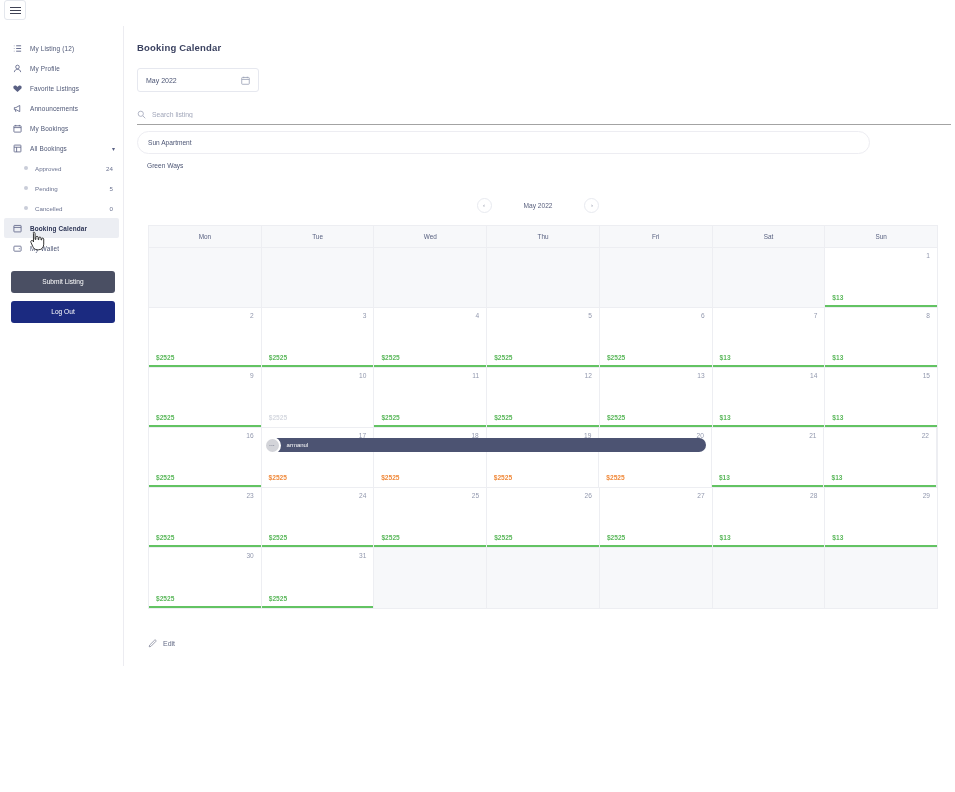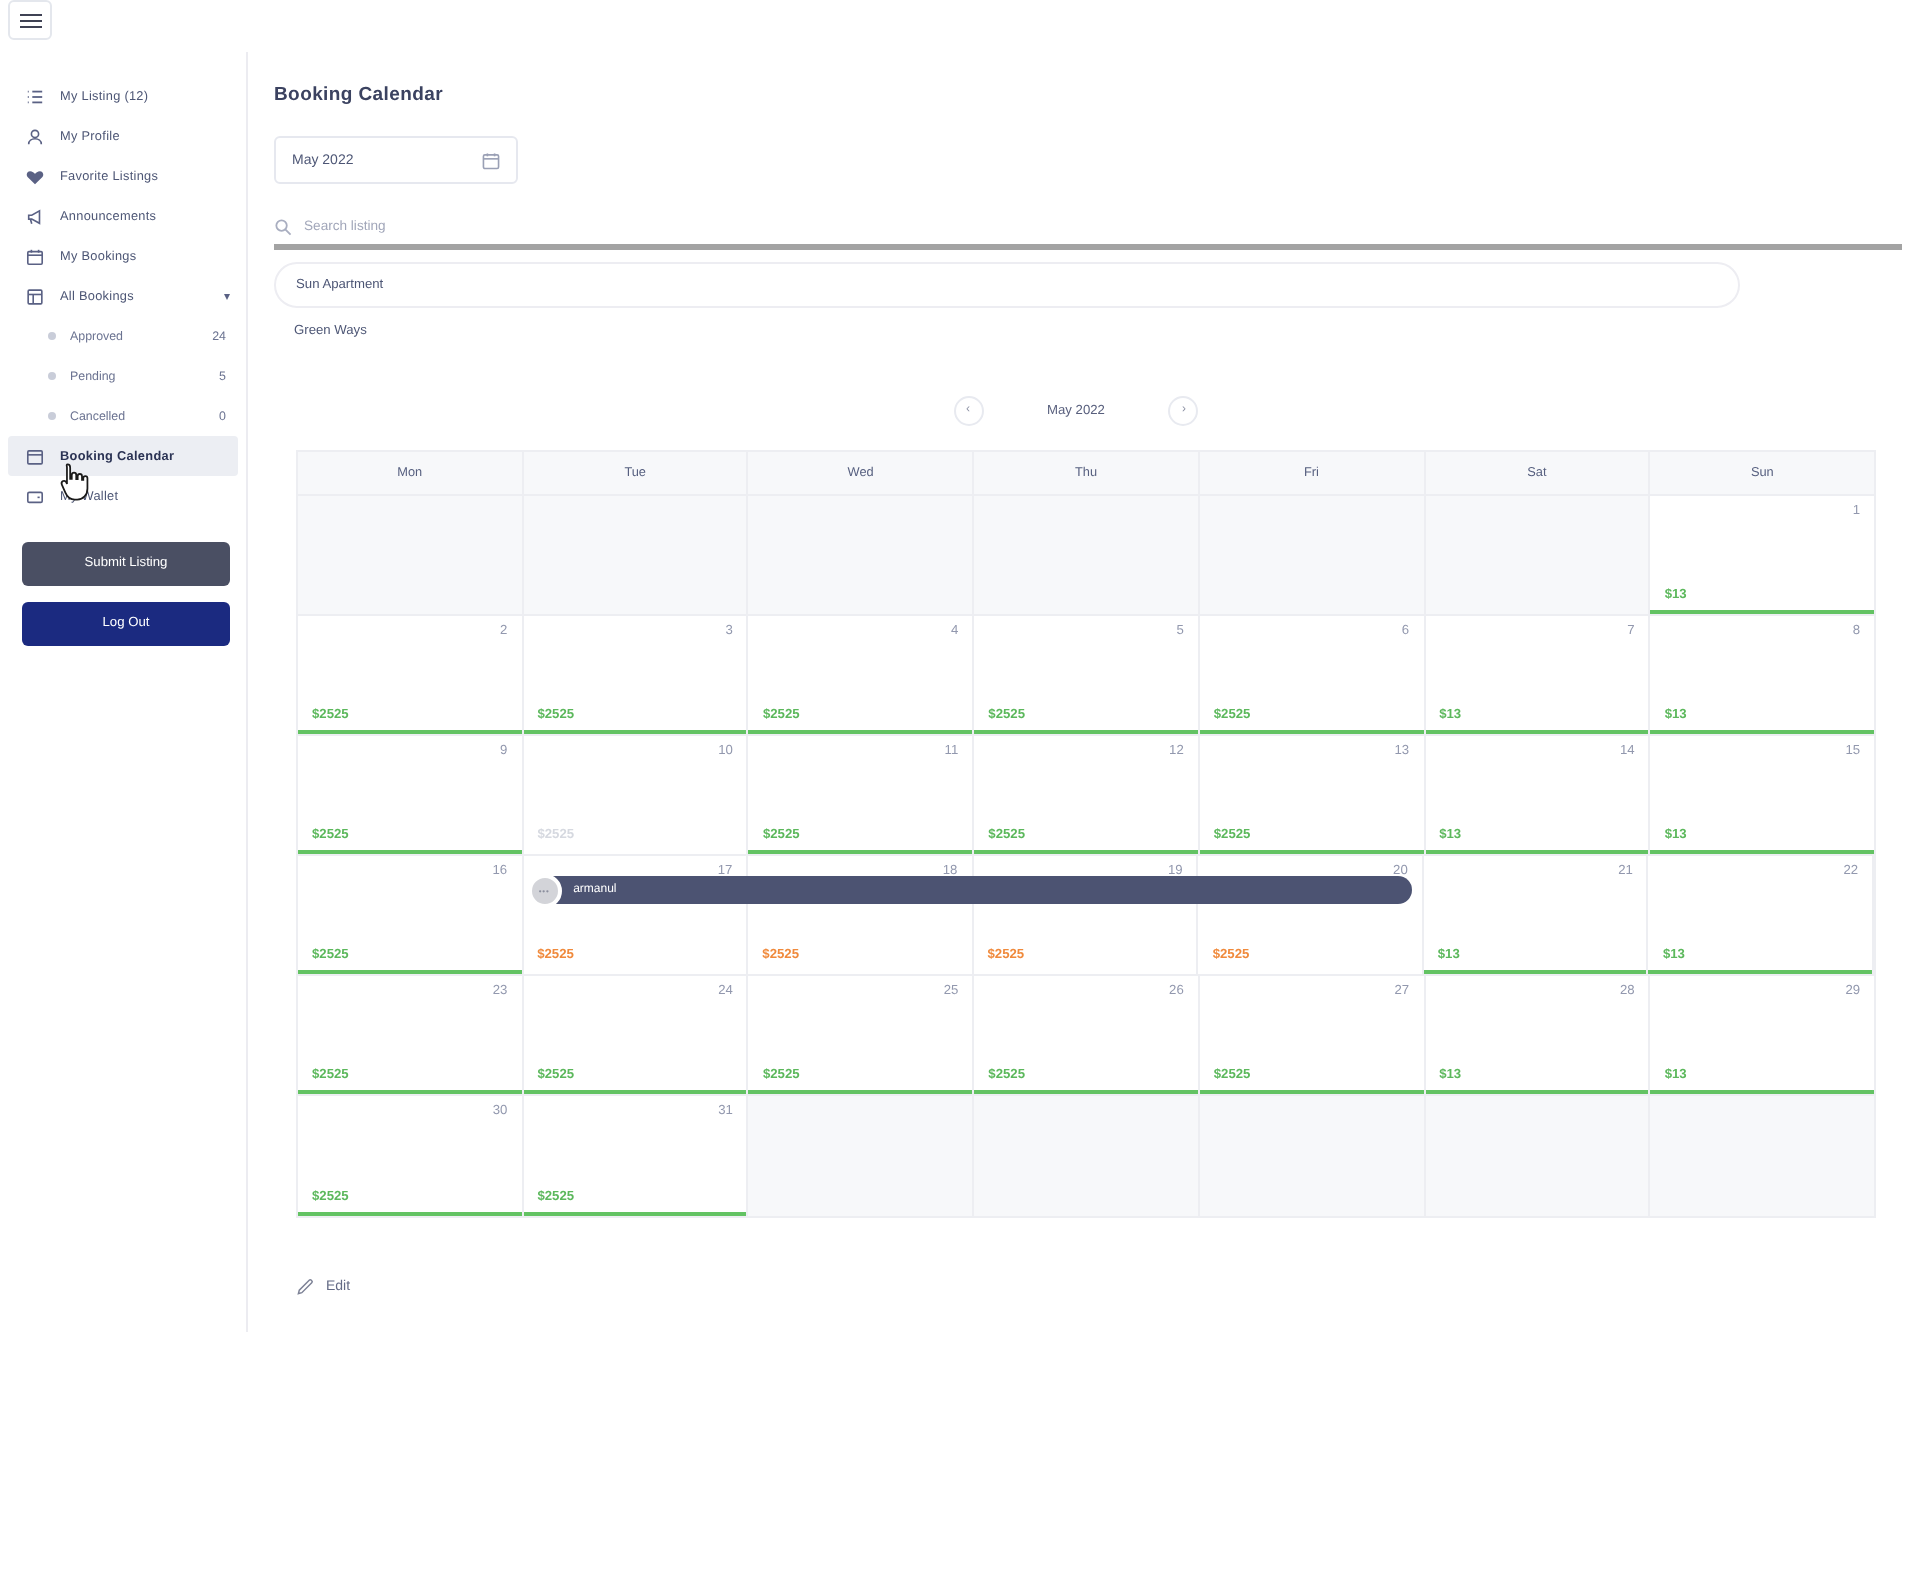--- a/index.html
+++ b/index.html
@@ -91,21 +91,21 @@
     margin-top: 15px; width: 122px; height: 24px;
     border: 1px solid #e6e8ef; border-radius: 3px;
     display:flex; align-items:center; padding: 0 8px;
     background:#fff; cursor:pointer;
   }
   .month-select .ms-val { font-size: 7px; color:#4d5675; }
   .month-select .ms-ico { margin-left: auto; color:#9aa0b5; display:flex; }
 
   .search-row {
     margin-top: 13px; height: 20px;
-    border-bottom: 3px solid #a3a3a3;
+    border-bottom: 1px solid #a3a3a3;
     display:flex; align-items:center; gap: 6px;
     width: 814px;
   }
   .search-ico { color:#a9aec0; display:flex; }
   .search-input {
     border:none; outline:none; background:transparent;
     font-size: 6.8px; color:#8b90a3; width: 300px;
     font-family: "Liberation Sans", sans-serif;
   }
   .search-input::placeholder { color:#a2a7ba; }

